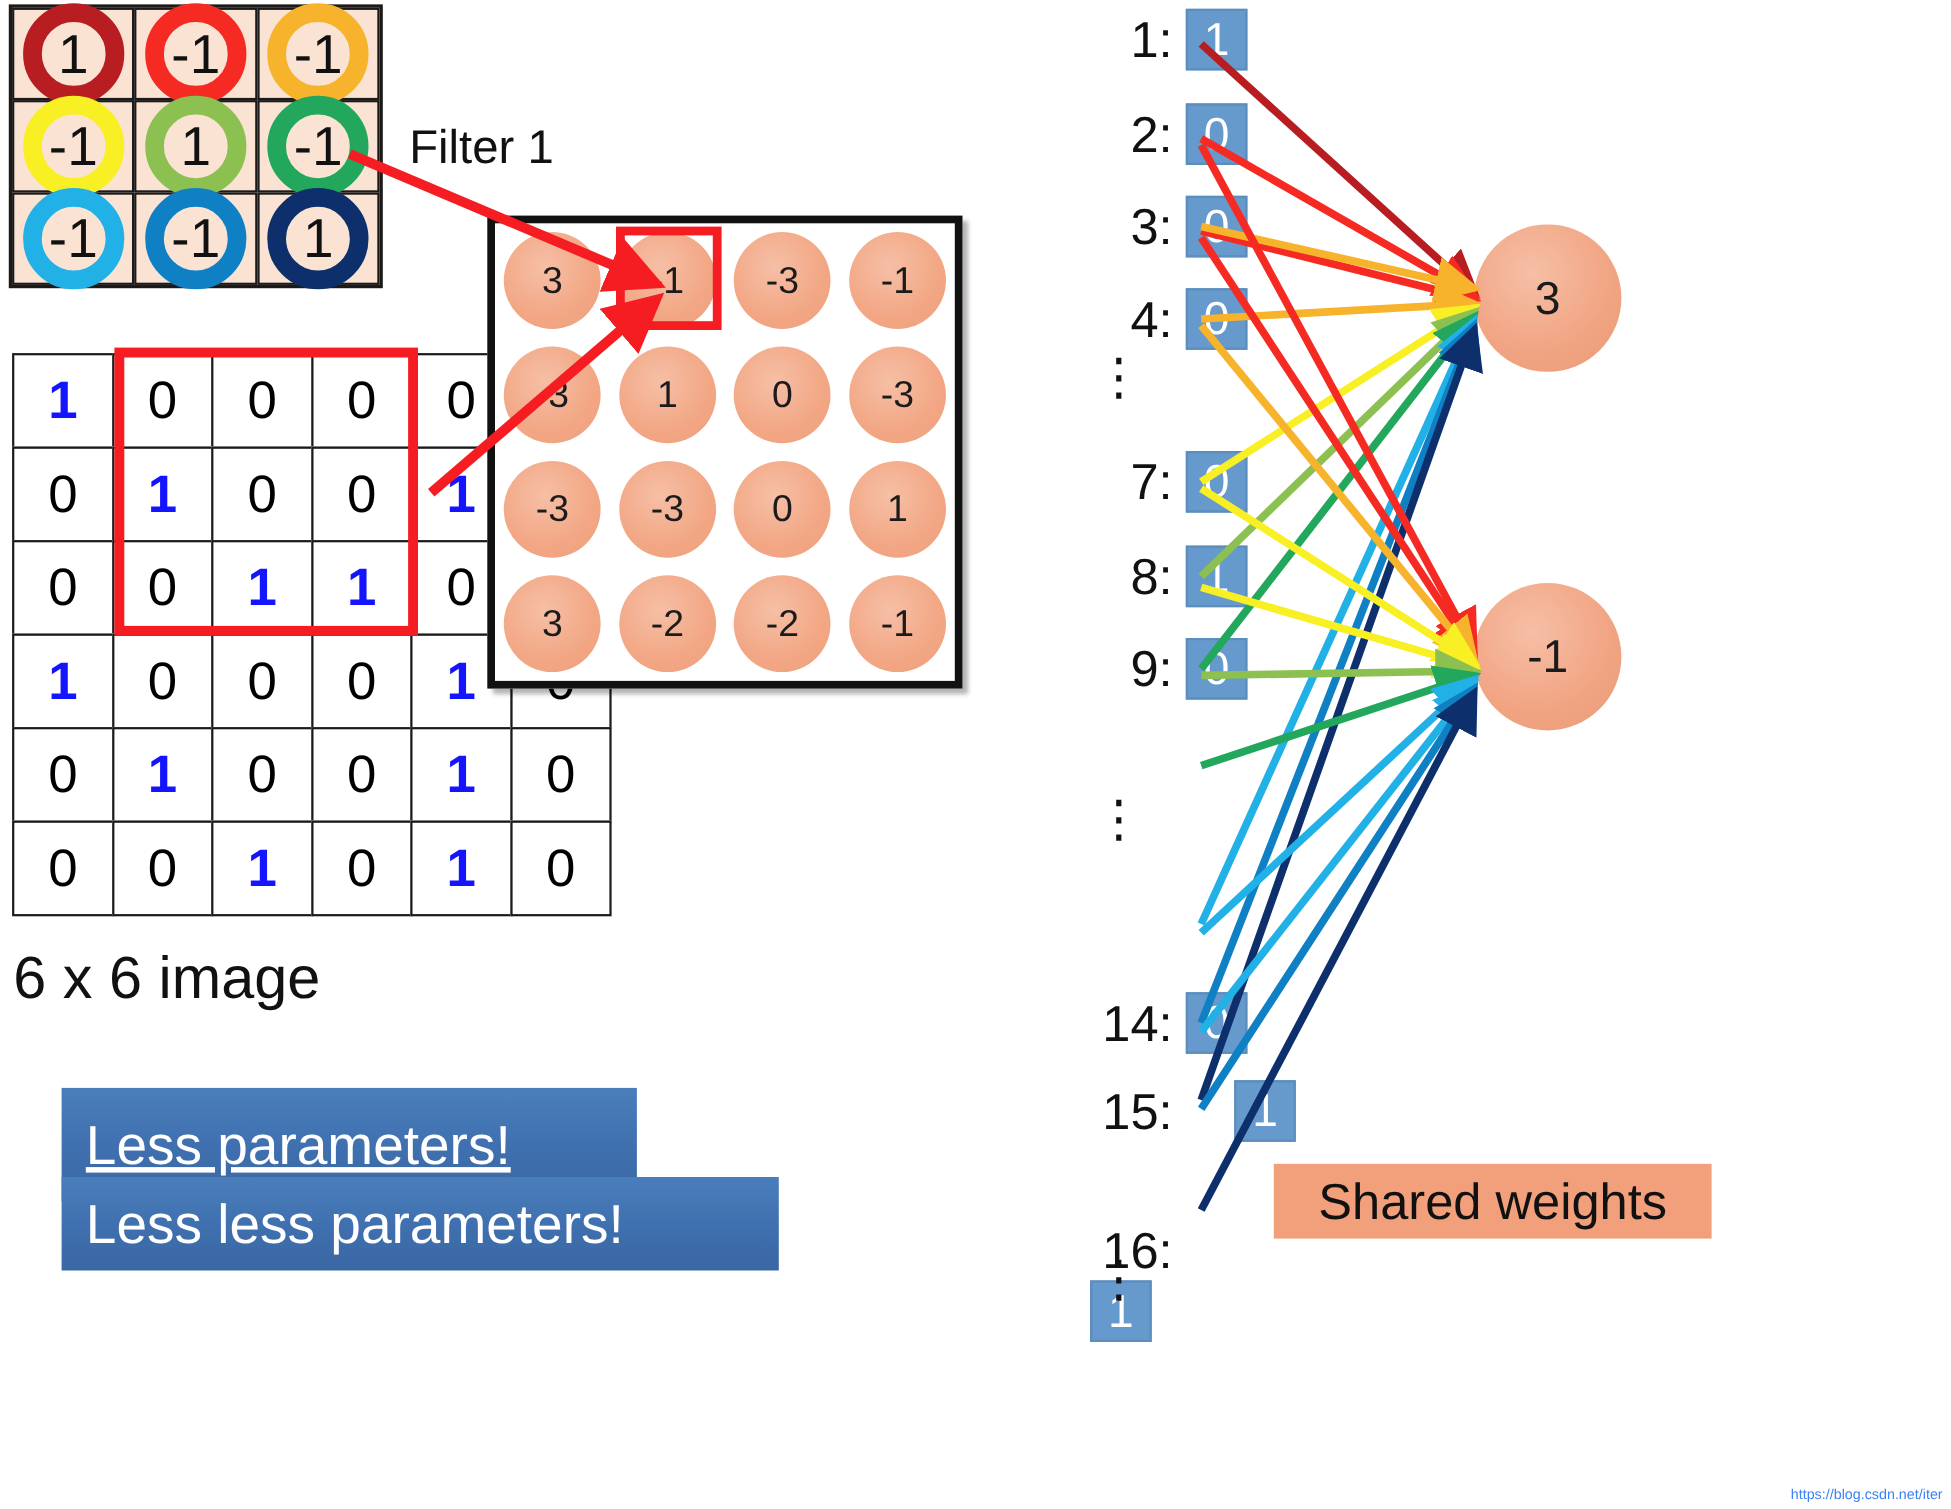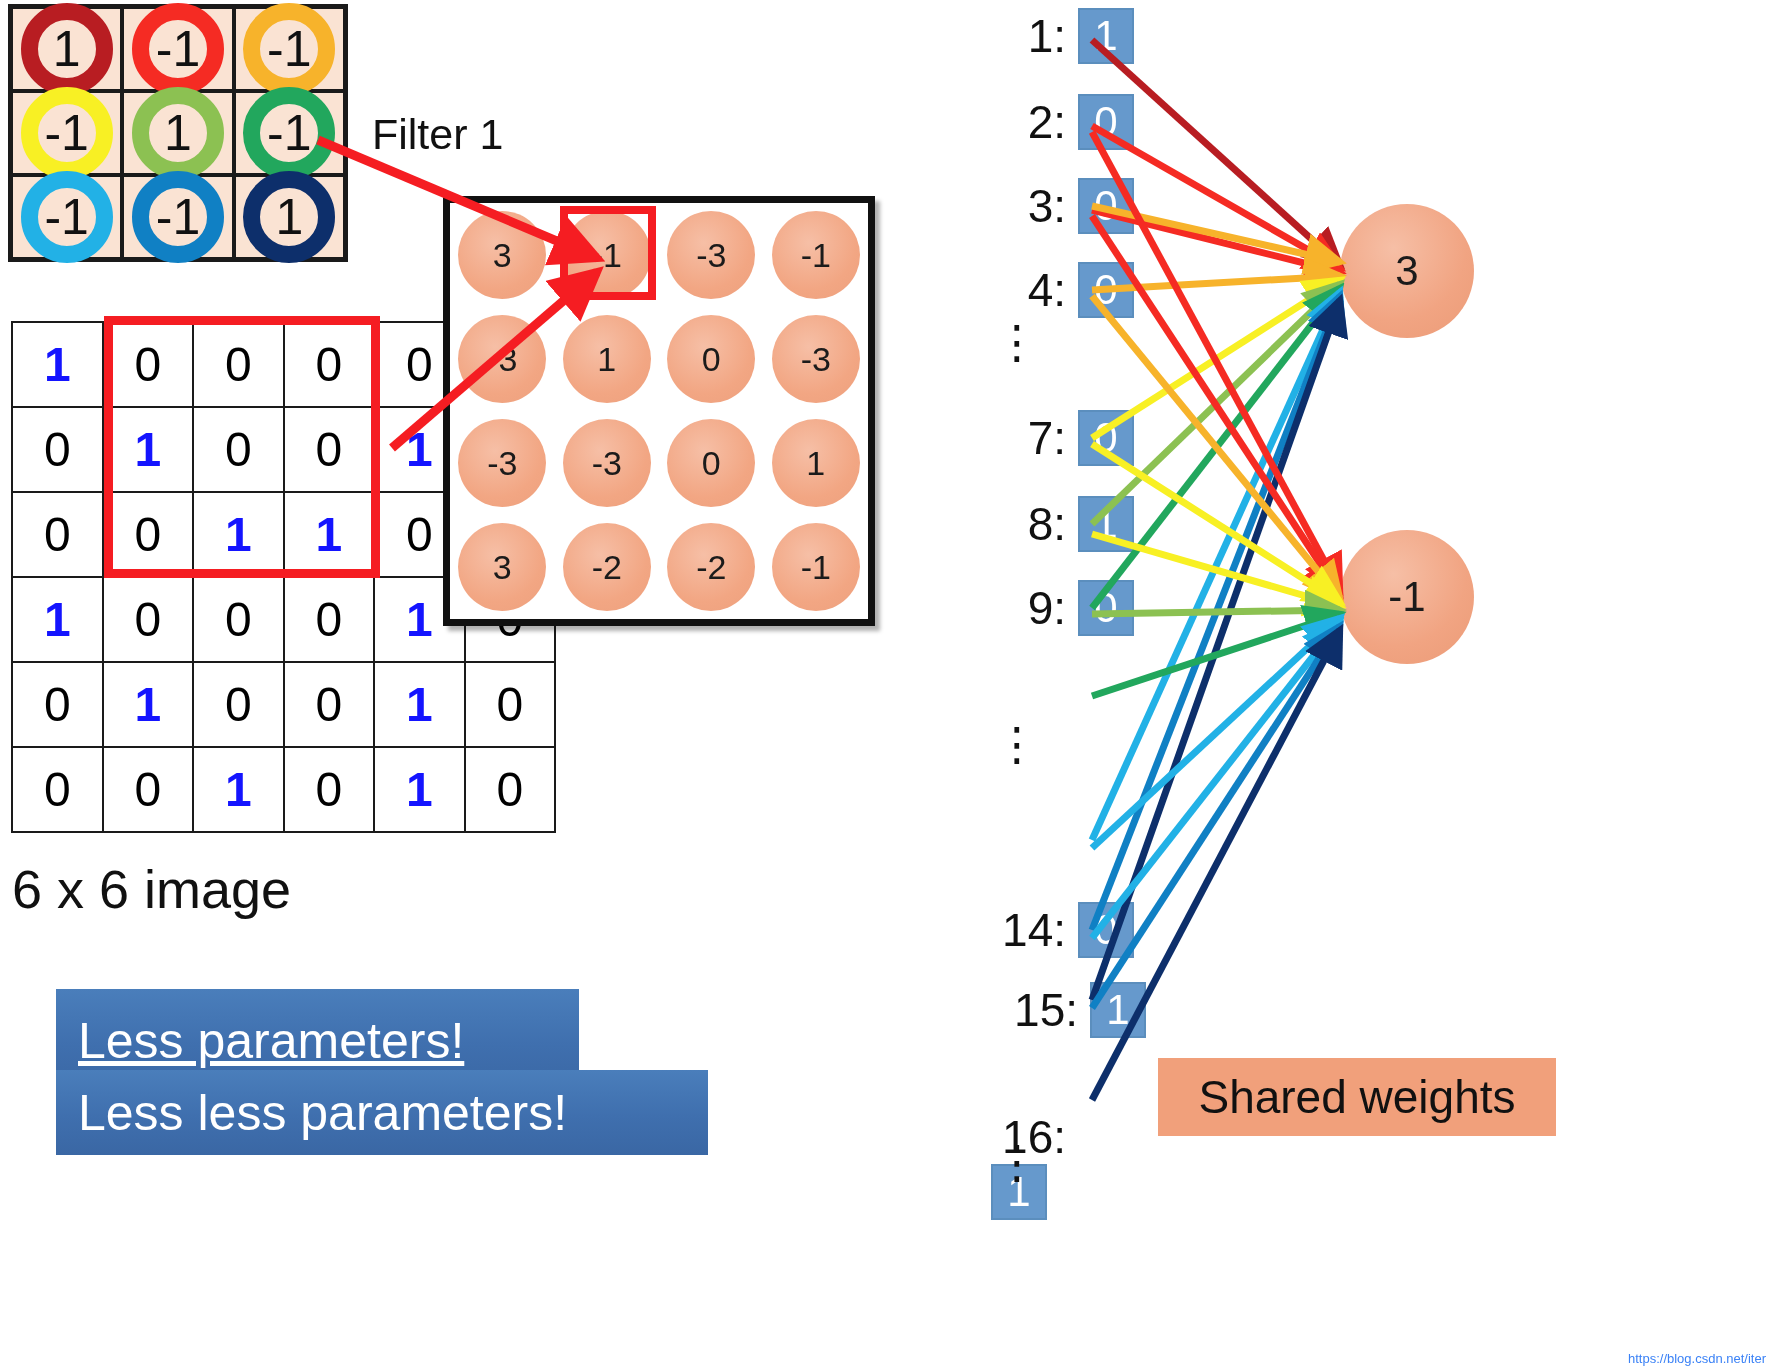--- a/index.html
+++ b/index.html
@@ -45,21 +45,21 @@
   #fm-highlight{position:absolute;left:560px;top:206px;width:96px;height:94px;
      border:8px solid #f51d22;box-sizing:border-box;}
 
   
   .banner{position:absolute;color:#fff;font-size:50px;display:flex;align-items:center;
      padding:0 22px;box-sizing:border-box;}
   #banner-less{left:56px;top:989px;width:523px;height:103px;
      background:linear-gradient(180deg,#4a7ebb 0%,#3f6fae 55%,#3a67a4 100%);text-decoration:underline;}
   #banner-evenless{left:56px;top:1070px;width:652px;height:85px;
      background:linear-gradient(180deg,#4a7ebb 0%,#3f6fae 55%,#3a67a4 100%);}
-  #banner-shared{left:1158px;top:1058px;width:398px;height:78px;
+  #banner-shared{left:1158px;top:1058px;width:398px;height:68px;
      background:#f1a07b;color:#111;justify-content:center;font-size:46px;}
 
   
   #neuron-col{position:absolute;left:960px;top:0;width:160px;height:1372px;}
   .nrow{position:absolute;display:flex;align-items:center;}
   .nlabel{font-size:46px;color:#111;width:118px;text-align:right;padding-right:12px;box-sizing:border-box;}
   .nbox{width:56px;height:56px;background:#6699cc;border:2px solid #5b8ebd;
      display:flex;align-items:center;justify-content:center;color:#fff;font-size:42px;box-sizing:border-box;}
   .dots{position:absolute;font-size:46px;color:#111;line-height:.55;width:118px;text-align:right;padding-right:38px;box-sizing:border-box;}
 
@@ -242,21 +242,21 @@
     </div>
     <div class="nrow" style="top: 580px; left: 0px;">
       <span class="nlabel">9:</span>
       <span class="nbox">0</span>
     </div>
     <div class="dots" style="top: 732px; left: 0px;">⋮</div>
     <div class="nrow" style="top: 902px; left: 0px;">
       <span class="nlabel">14:</span>
       <span class="nbox">0</span>
     </div>
-    <div class="nrow" style="top: 982px; left: 12px;">
+    <div class="nrow" style="top: 982px; left: 0px; gap: 44px;">
       <span class="nlabel">15:</span>
       <span class="nbox">1</span>
     </div>
     <div class="nrow" style="top: 1110px; left: 0px; flex-direction: column;">
       <span class="nlabel">16:</span>
       <span class="nbox">1</span>
     </div>
     <div class="dots" style="top: 1150px; left: 0px;">⋮</div>
   </div>
 

